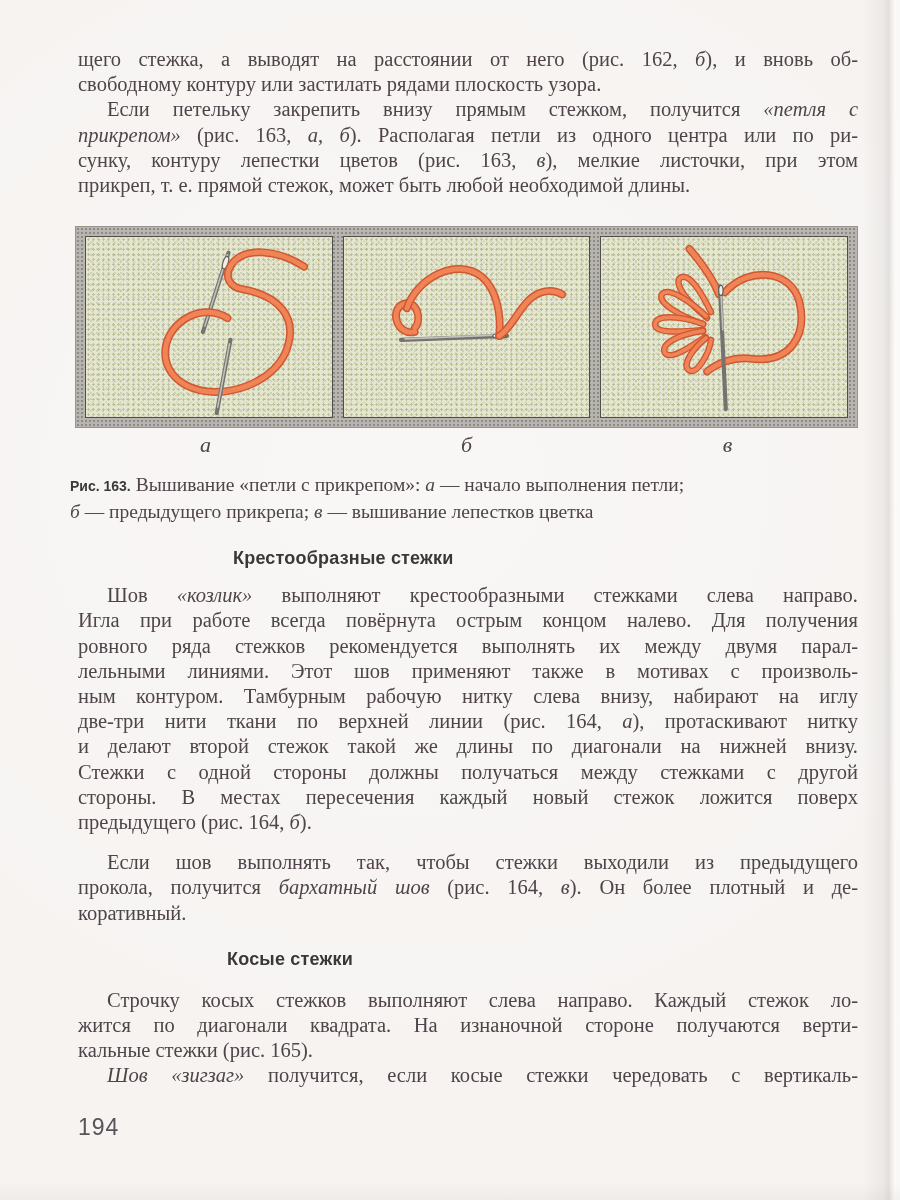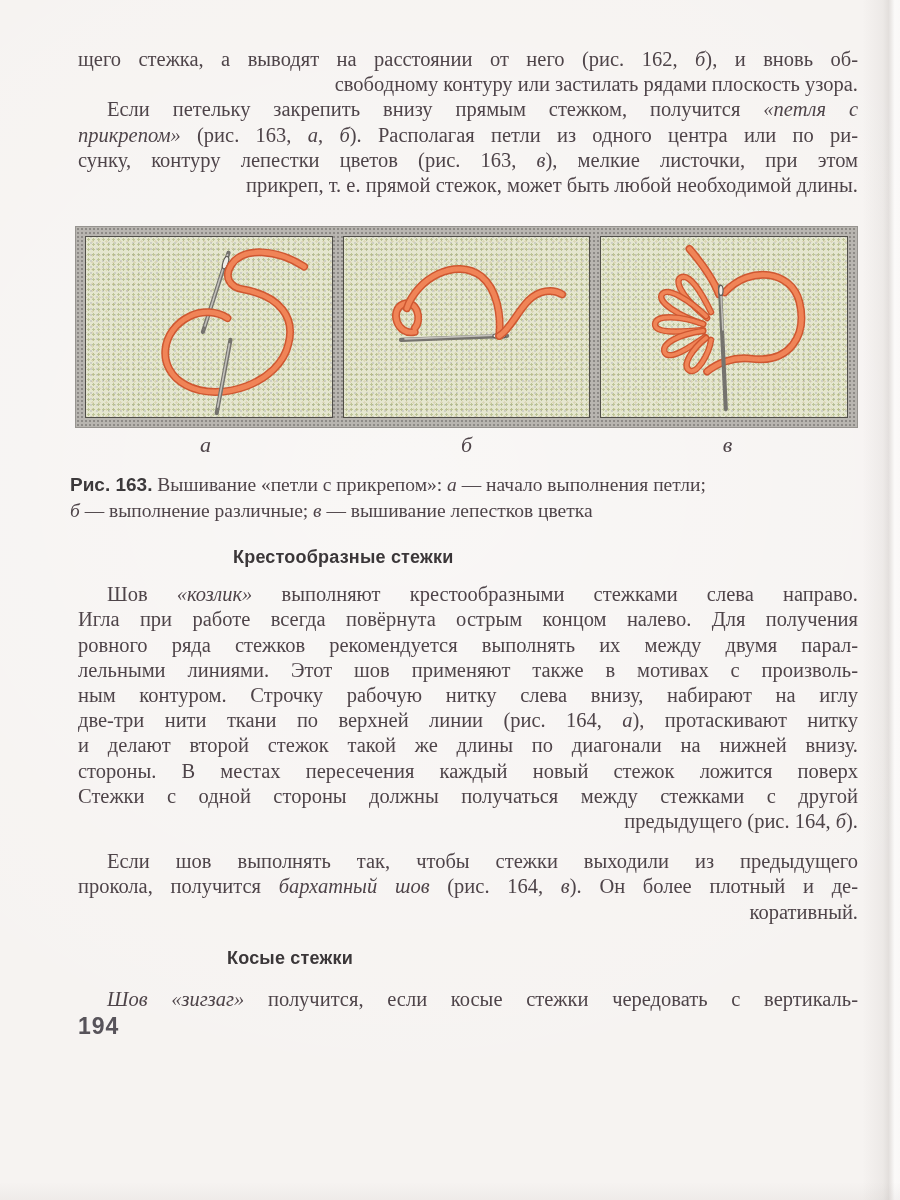--- a/index.html
+++ b/index.html
@@ -17,26 +17,26 @@
   }
   .page-edge{position:absolute;top:0;right:0;width:38px;height:100%;
     background:linear-gradient(to right, rgba(0,0,0,0) 0%, rgba(110,100,96,.07) 55%, rgba(110,100,96,.14) 70%, rgba(255,255,255,.55) 86%, rgba(250,248,247,1) 100%);
     pointer-events:none;}
   .bottom-edge{position:absolute;left:0;bottom:0;width:100%;height:18px;
     background:linear-gradient(to bottom, rgba(0,0,0,0), rgba(120,110,105,.06));pointer-events:none;}
 
   .text-col{position:absolute;left:78px;top:47px;width:780px;}
 
   .para{margin:0;font-size:20.5px;line-height:25.2px;}
-  .ln{text-align:right;}
+  .ln{text-align:left;}
   .ln.j{text-align:justify;text-align-last:justify;}
   .para.ind .ln:first-child{text-indent:29px;}
   .para.mt3{margin-top:15px;}
   .it{font-style:italic;}
-  .bd{font-family:"Liberation Sans", sans-serif;font-weight:700;color:var(--caption_bold,#3c393b);font-size:19px;}
+  .bd{font-family:"Liberation Sans", sans-serif;font-weight:700;color:var(--caption_bold,#3c393b);font-size:14px;}
 
   h2.sect{margin:0;font-family:"Liberation Sans", sans-serif;font-weight:700;
     font-size:18px;line-height:26px;color:var(--heading,#3b3739);letter-spacing:.2px;}
   #blk-mid h2.sect:first-child{margin:20px 0 12px 155px;}
   h2.sect.h2b{margin:20px 0 16px 149px;}
 
   
   figure{margin:0;}
   .fig-frame{
     margin:28px 0 0 -3px;width:783px;box-sizing:border-box;
@@ -64,21 +64,21 @@
   .ndl{stroke:var(--needle,#75736e);stroke-width:4.2;stroke-linecap:round;}
   .ndl-hi{stroke:var(--needle_light,#c3c1bc);stroke-width:1.6;stroke-linecap:round;}
   .eye{fill:#efeee9;stroke:#5d5b56;stroke-width:1.2;}
 
   .fig-labels{display:flex;margin:2px 0 0 -3px;width:783px;}
   .fig-labels span{flex:1;text-align:center;font-style:italic;font-size:22px;line-height:30px;color:var(--text,#4e4449);}
 
   .cap{margin:12px 0 0 -8px;width:790px;}
   .cap .ln{font-size:19.5px;line-height:26px;text-align:left;}
 
-  .pageno{margin-top:1px;font-family:"Liberation Sans", sans-serif;font-weight:700;
+  .pageno{margin-top:25px;font-family:"Liberation Sans", sans-serif;font-weight:400;
     font-size:23px;color:#57535a;letter-spacing:1px;}
 </style>
 </head>
 <body style="--page_bg: #f6f3f1; --text: #4e4449; --heading: #3b3739; --caption_bold: #3c393b; --thread: #f08457; --thread_dark: #cf5731; --panel_bg: #e5e6cf; --frame_bg: #b8b5b0; --needle: #75736e; --needle_light: #c3c1bc;">
 
 <div class="page">
   <main class="text-col">
 
     <section id="blk-top">
         <div class="para">
@@ -164,45 +164,50 @@
       </div>
 
       <div class="fig-labels">
         <span>а</span>
         <span>б</span>
         <span>в</span>
       </div>
 
       <figcaption class="cap" id="blk-caption">
           <div class="ln"><span class="bd">Рис. 163.</span><span class=""> Вышивание «петли с прикрепом»: </span><span class="it ">а</span><span class=""> — начало выполнения петли;</span></div>
-          <div class="ln"><span class="it ">б</span><span class=""> — выполнение различные; </span><span class="it ">в</span><span class=""> — вышивание лепестков цветка</span></div>
+          <div class="ln"><span class="it ">б</span><span class=""> — предыдущего прикрепа; </span><span class="it ">в</span><span class=""> — вышивание лепестков цветка</span></div>
         </figcaption>
     </figure>
 
     <div id="blk-mid">
         <h2 class="sect">Крестообразные стежки</h2>
         <div class="para ind">
           <div class="ln j"><span class="">Шов </span><span class="it ">«козлик»</span><span class=""> выполняют крестообразными стежками слева направо.</span></div>
           <div class="ln j"><span class="">Игла при работе всегда повёрнута острым концом налево. Для получения</span></div>
           <div class="ln j"><span class="">ровного ряда стежков рекомендуется выполнять их между двумя парал-</span></div>
           <div class="ln j"><span class="">лельными линиями. Этот шов применяют также в мотивах с произволь-</span></div>
-          <div class="ln j"><span class="">ным контуром. Строчку рабочую нитку слева внизу, набирают на иглу</span></div>
+          <div class="ln j"><span class="">ным контуром. Тамбурным рабочую нитку слева внизу, набирают на иглу</span></div>
           <div class="ln j"><span class="">две-три нити ткани по верхней линии (рис. 164, </span><span class="it ">а</span><span class="">), протаскивают нитку</span></div>
           <div class="ln j"><span class="">и делают второй стежок такой же длины по диагонали на нижней внизу.</span></div>
+          <div class="ln j"><span class="">Стежки с одной стороны должны получаться между стежками с другой</span></div>
           <div class="ln j"><span class="">стороны. В местах пересечения каждый новый стежок ложится поверх</span></div>
-          <div class="ln j"><span class="">Стежки с одной стороны должны получаться между стежками с другой</span></div>
           <div class="ln"><span class="">предыдущего (рис. 164, </span><span class="it ">б</span><span class="">).</span></div>
         </div>
         <div class="para ind mt3">
           <div class="ln j"><span class="">Если шов выполнять так, чтобы стежки выходили из предыдущего</span></div>
           <div class="ln j"><span class="">прокола, получится </span><span class="it ">бархатный шов</span><span class=""> (рис. 164, </span><span class="it ">в</span><span class="">). Он более плотный и де-</span></div>
           <div class="ln"><span class="">коративный.</span></div>
         </div>
         <h2 class="sect h2b">Косые стежки</h2>
         <div class="para ind">
+          <div class="ln j"><span class="">Строчку косых стежков выполняют слева направо. Каждый стежок ло-</span></div>
+          <div class="ln j"><span class="">жится по диагонали квадрата. На изнаночной стороне получаются верти-</span></div>
+          <div class="ln"><span class="">кальные стежки (рис. 165).</span></div>
+        </div>
+        <div class="para ind">
           <div class="ln j"><span class="it ">Шов «зигзаг»</span><span class=""> получится, если косые стежки чередовать с вертикаль-</span></div>
         </div>
       </div>
 
     <div class="pageno">194</div>
   </main>
 
   <div class="page-edge"></div>
   <div class="bottom-edge"></div>
 </div>

